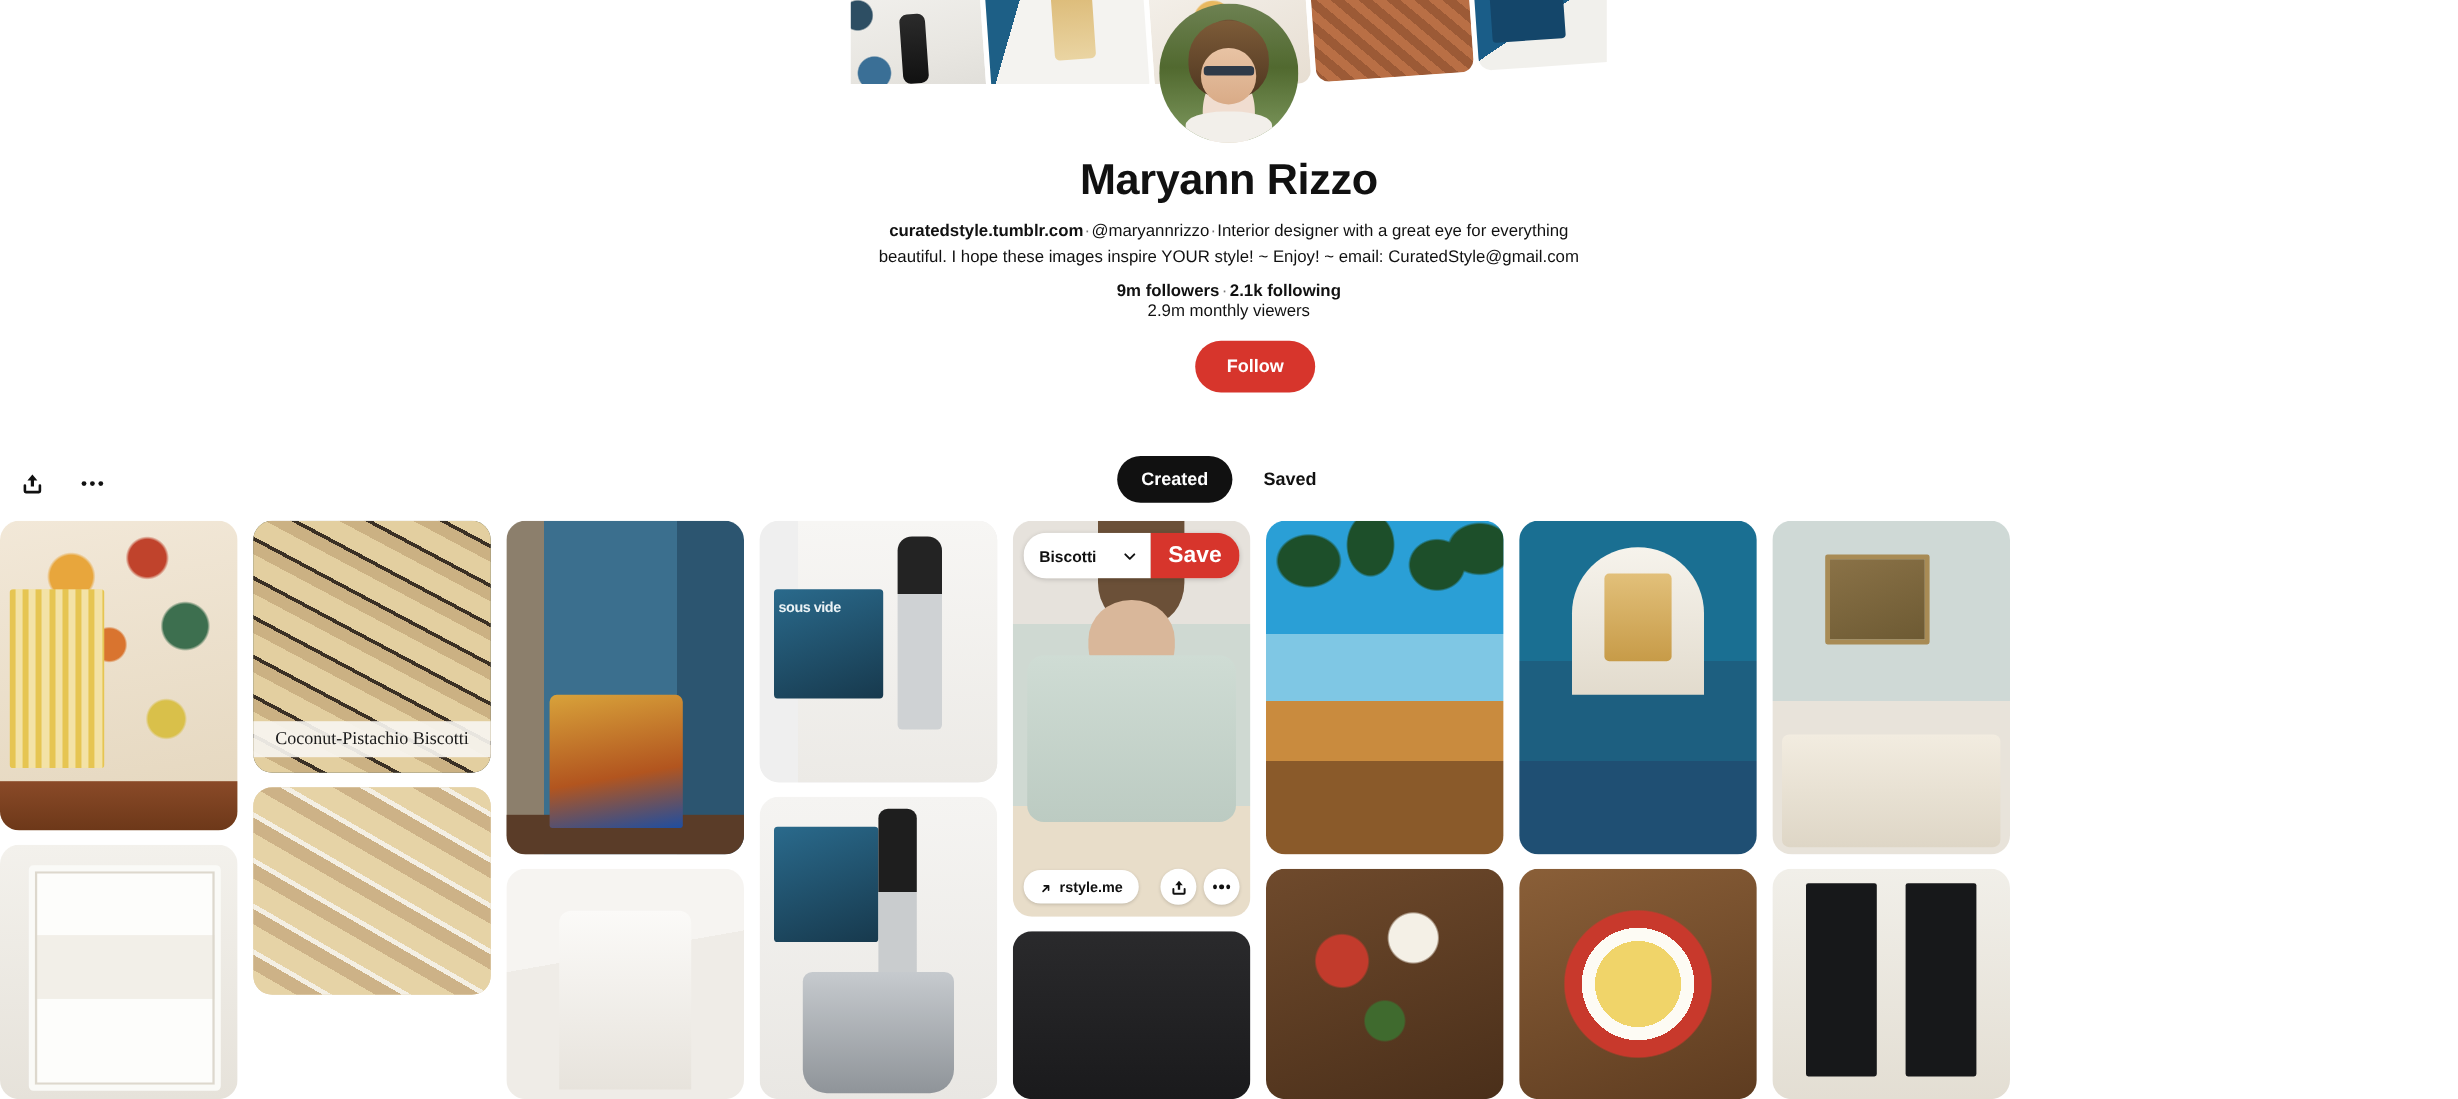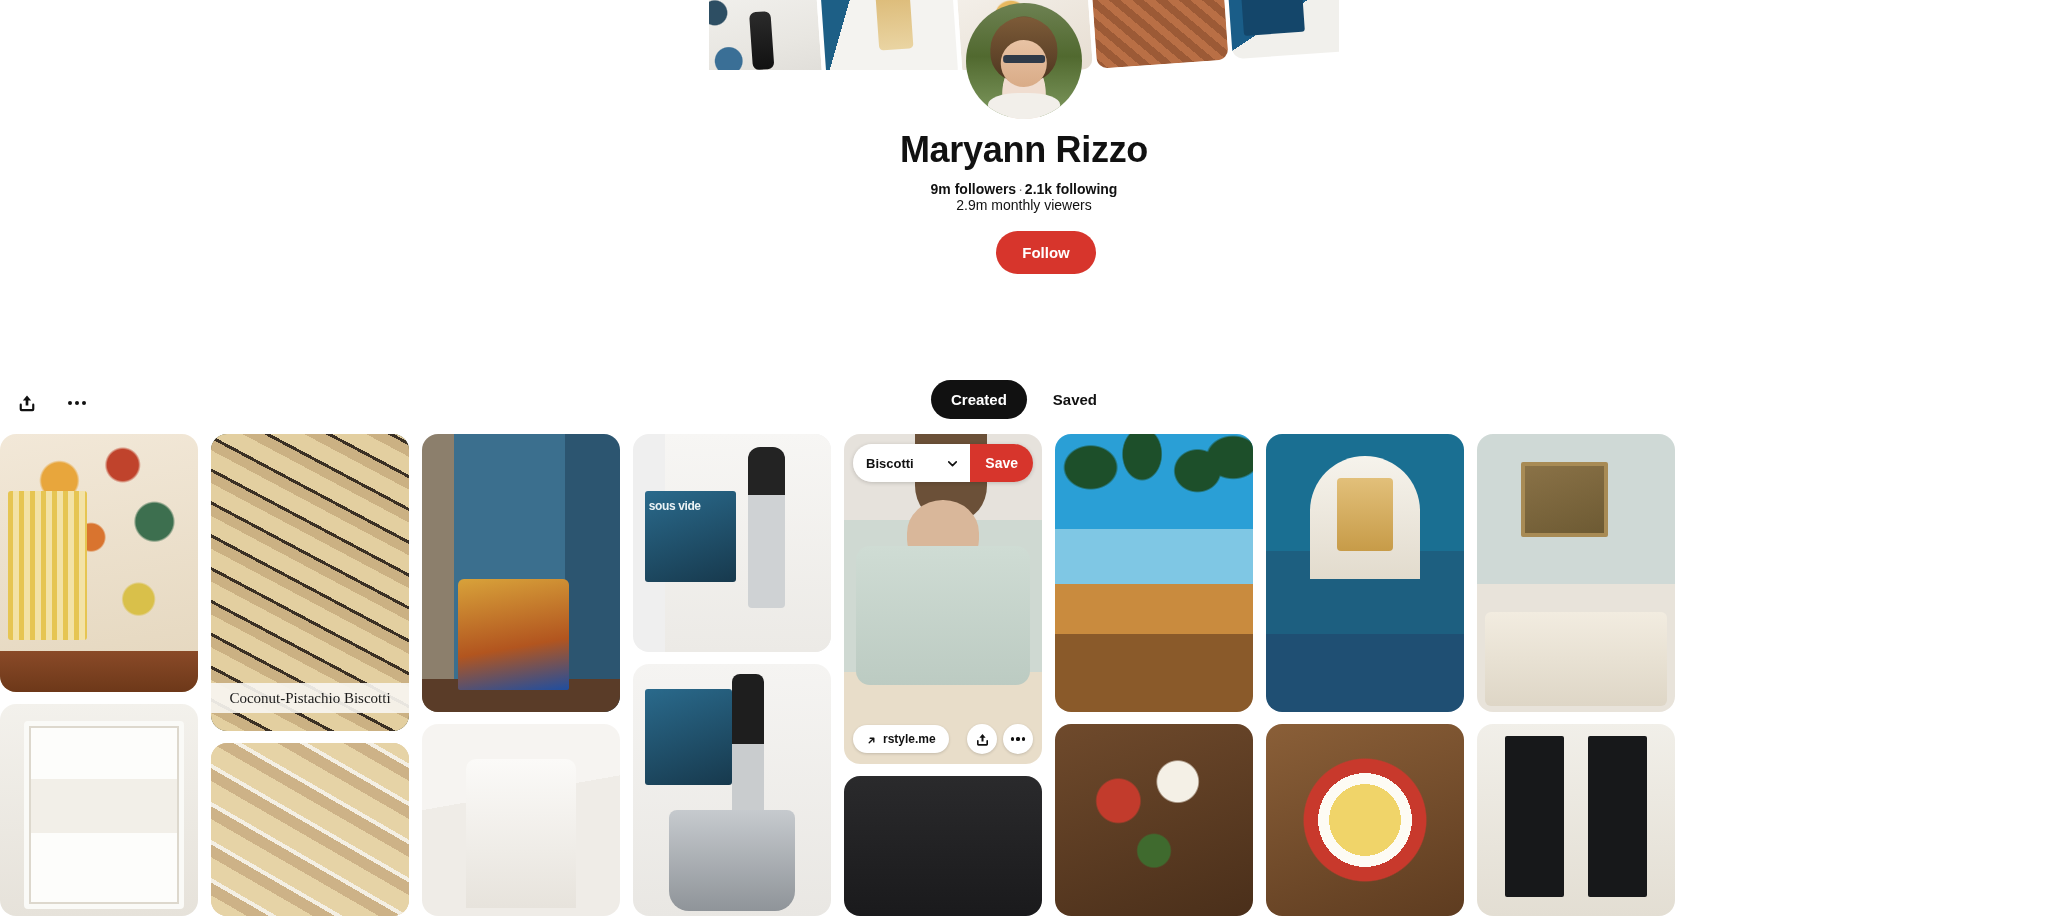--- a/index.html
+++ b/index.html
@@ -422,21 +422,21 @@
     font-weight: 700;
     color: #111111;
     cursor: pointer;
     border: none;
     font-family: "Liberation Sans", sans-serif;
   }
   .save-btn {
     flex: 0 0 auto;
     background: #d7352c;
     color: #ffffff;
-    font-size: 14px;
+    font-size: 19px;
     font-weight: 700;
     padding: 0 15px;
     display: flex; align-items: center;
     border: none; cursor: pointer;
     font-family: "Liberation Sans", sans-serif;
   }
   .pin-bottom {
     position: absolute;
     left: 9px; right: 9px; bottom: 10px;
     display: flex;
@@ -489,20 +489,23 @@
   <div class="avatar">
     <div class="hair"></div>
     <div class="face"></div>
     <div class="glasses"></div>
     <div class="shoulders"></div>
   </div>
 
   <div class="profile">
     <h1 class="display-name">Maryann Rizzo</h1>
 
+    <div class="bio">
+      <span class="site">curatedstyle.tumblr.com</span><span class="dot">·</span><span>@maryannrizzo</span><span class="dot">·</span><span>Interior designer with a great eye for everything beautiful. I hope these images inspire YOUR style! ~ Enjoy! ~ email: CuratedStyle@gmail.com</span>
+    </div>
 
     <div class="stats">
       <span>9m followers</span><span class="dot">·</span><span>2.1k following</span>
     </div>
 
     <div class="viewers">2.9m monthly viewers</div>
 
     <div class="follow-row">
       <button class="follow-btn">Follow</button>
     </div>
@@ -534,21 +537,21 @@
     <div class="col" style="left:0px;">
       <div class="pin" style="height:258px;">
         <div class="art art-floral"></div>
       </div>
       <div class="pin" style="height:212px;">
         <div class="art art-cabinet"></div>
       </div>
     </div>
 
     <div class="col" style="left:211px;">
-      <div class="pin" style="height:297px;">
+      <div class="pin" style="height:210px;">
         <div class="art art-biscotti"></div>
         <div class="art-biscotti-label">Coconut-Pistachio Biscotti</div>
       </div>
       <div class="pin" style="height:173px;">
         <div class="art art-biscotti2"></div>
       </div>
     </div>
 
     <div class="col" style="left:422px;">
       <div class="pin" style="height:278px;">

